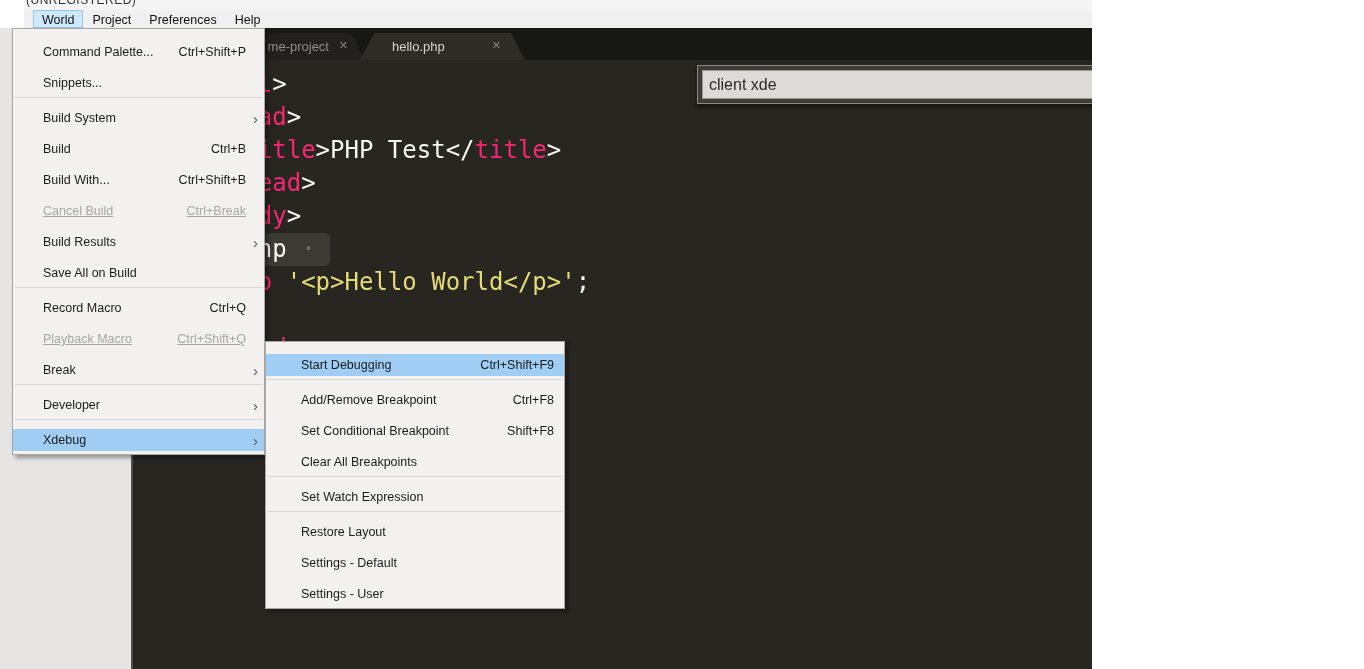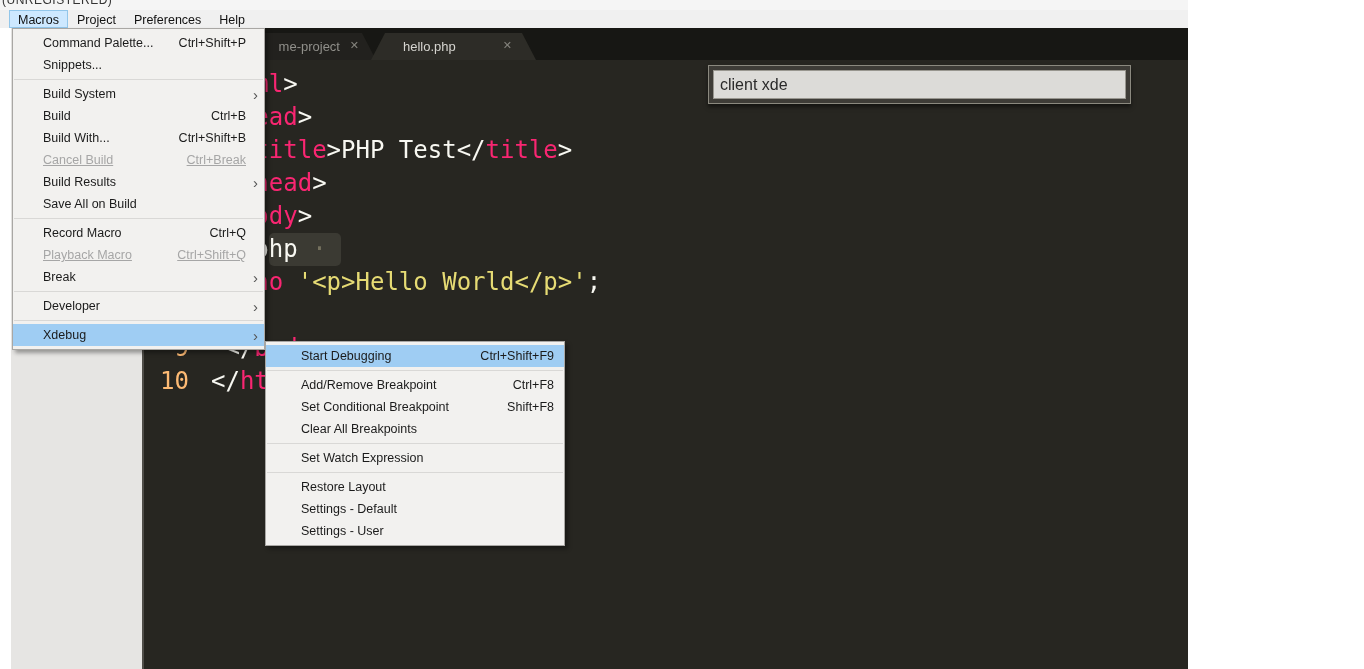--- a/index.html
+++ b/index.html
@@ -1,32 +1,32 @@
 <!DOCTYPE html>
 <html><head>
 <meta charset="utf-8">
 <style>
   * { margin:0; padding:0; box-sizing:border-box; }
   html,body { width:1364px; height:669px; overflow:hidden; background:#ffffff;
               font-family:"Liberation Sans", sans-serif; }
-  .stage { position:relative; width:1188px; height:669px; overflow:hidden; }
+  .stage { position:relative; width:1092px; height:669px; overflow:hidden;padding-left:24px; }
 
   
   .titlebar { height:10px; overflow:hidden; background:#f5f5f5; }
   .titlebar .t { display:block; margin-top:-7px; margin-left:2px;
                  font-size:12px; color:#333; letter-spacing:.5px; }
 
   
   .menubar { height:18px; background:#f0f0f0; display:flex; align-items:stretch;
              font-size:12.5px; color:#111; padding-left:9px; }
   .mb-item { padding:1px 8px 0 8px; display:flex; align-items:center; border:1px solid transparent; }
   .mb-item.active { background:#cde8ff; border-color:#92c6ea; }
 
   
-  .main { position:absolute; top:28px; left:0; right:0; bottom:0; display:flex;margin-left:11px; }
+  .main { position:absolute; top:28px; left:0; right:0; bottom:0; display:flex; }
   .sidebar { width:133px; background:#e6e5e3; border-right:2px solid #504e49; }
   .editor-col { flex:1; position:relative; background:#272621; overflow:hidden; }
 
   
   .tabbar { position:absolute; top:0; left:0; right:0; height:32px; background:#171714; }
   .tab { position:absolute; top:5px; height:27px; font-size:13px;
          clip-path:polygon(14px 0, calc(100% - 14px) 0, 100% 100%, 0 100%); }
   .tab .lbl { position:absolute; top:6px; white-space:nowrap; }
   .tab .x { position:absolute; top:6px; font-size:11px; color:#85847e; cursor:default; }
   .tab1 { left:2px; width:230px; background:#22211e; color:#908f8a; z-index:1; }
@@ -54,21 +54,21 @@
   .overlay-panel input { width:100%; height:100%; background:#dcdbd8;
                    border:1px solid #98968f; border-radius:0; font-size:16px;
                    font-family:"Liberation Sans", sans-serif; color:#2a2a2a; padding:0 6px; outline:none; }
 
   
   .popup { position:absolute; background:#f2f1ef; border:1px solid #a9a7a4;
            box-shadow:3px 3px 4px rgba(0,0,0,.35); padding:3px 0;
            font-size:12.5px; color:#1b1b1b; z-index:50; }
   .tools-menu { left:12px; top:28px; width:253px; }
   .xdebug-menu { left:265px; top:341px; width:300px; z-index:60; }
-  .mi { height:22px; display:flex; align-items:center; padding:0 6px 0 30px; }
+  .mi { height:22px; display:flex; align-items:center; padding:0 6px 0 30px;margin-top:9px; }
   .xdebug-menu .mi { padding-left:35px; padding-right:10px; }
   .mi-label { flex:1; white-space:nowrap; }
   .mi-short { margin-left:18px; white-space:nowrap; }
   .mi-arrow { width:12px; text-align:right; color:#555; font-size:15px; line-height:1; }
   .mi-arrow.has::after { content:"›"; }
   .mi.hl { background:#9fcdf3; }
   .mi.dis .mi-label, .mi.dis .mi-short { color:#a6a6a6;text-decoration:underline; }
   .msep { height:1px; background:#d9d8d6; margin:3px 1px; }
   .tab .x::after { content:"✕"; }
 </style>
@@ -76,21 +76,21 @@
 <body>
 
 <div class="stage">
 
   <div class="titlebar">
     <span class="t">(UNREGISTERED)</span>
   </div>
 
   <div class="menubar">
     <div class="mb-item active">
-        <span>Macros</span>
+        <span>World</span>
       </div>
     <div class="mb-item">
         <span>Project</span>
       </div>
     <div class="mb-item">
         <span>Preferences</span>
       </div>
     <div class="mb-item">
         <span>Help</span>
       </div>

